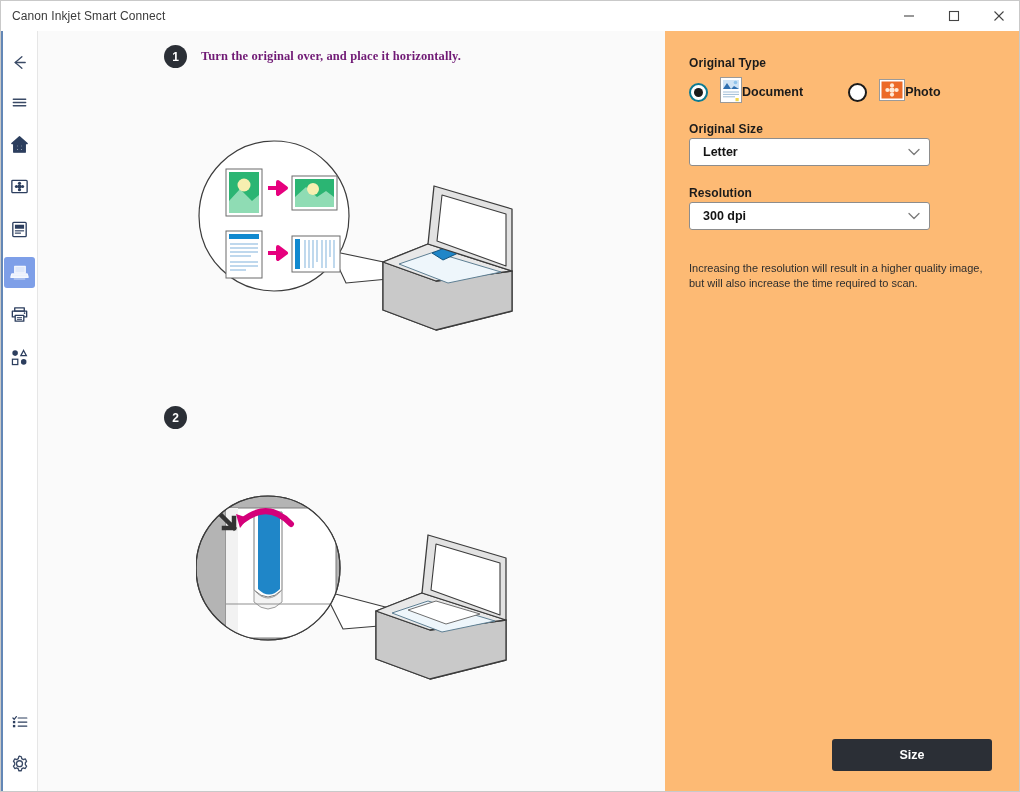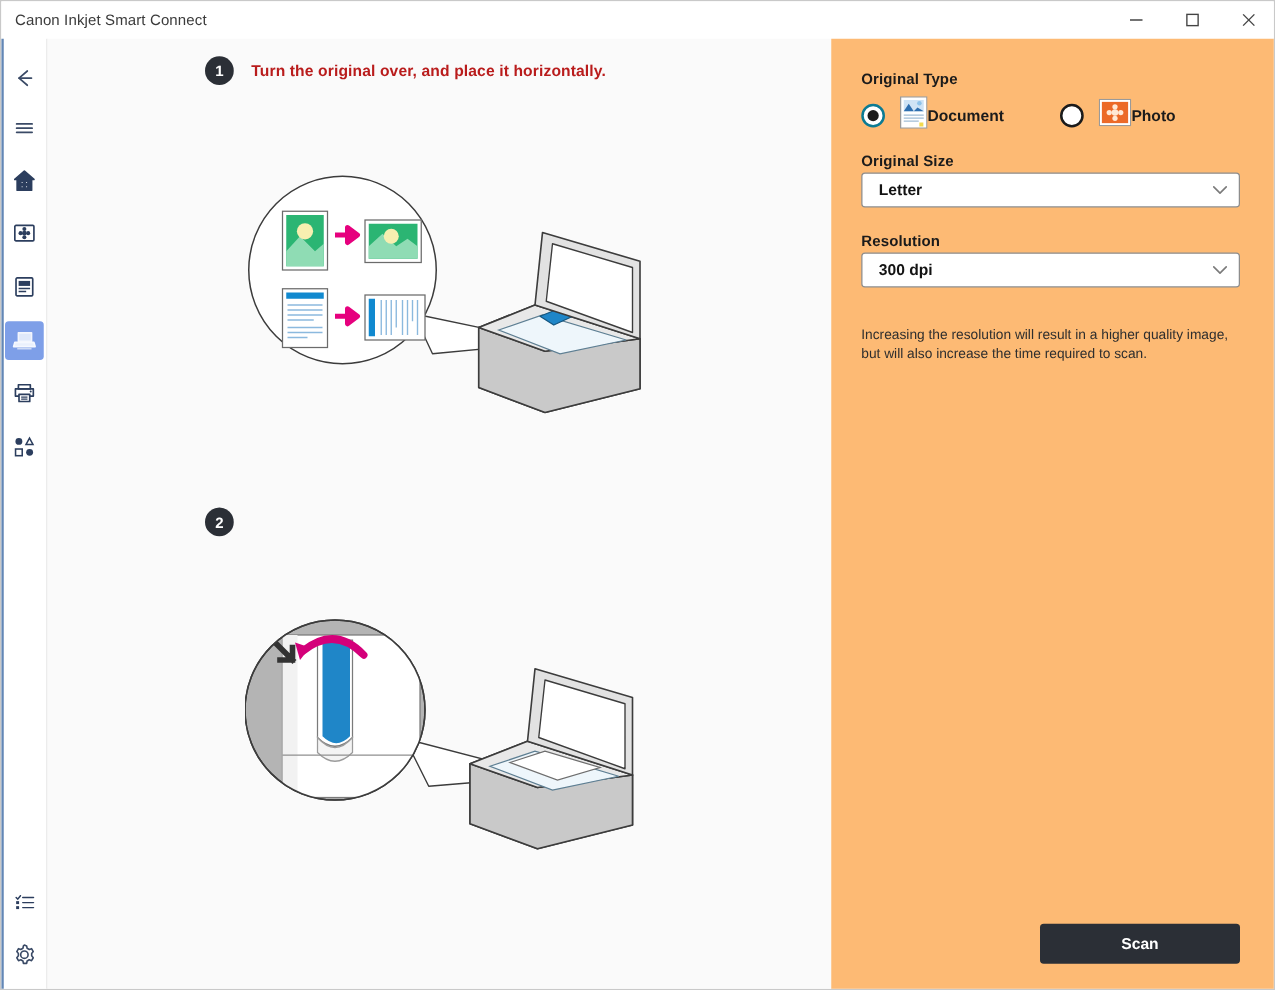--- a/index.html
+++ b/index.html
@@ -71,22 +71,22 @@
     display: flex; align-items: center; gap: 14px;
   }
   .step-num {
     width: 23px; height: 23px; border-radius: 50%;
     background: #2b2f36; color: #ffffff;
     font-size: 12px; font-weight: bold;
     display: flex; align-items: center; justify-content: center;
     flex: 0 0 auto;
   }
   .step-text {
-    font-size: 12.5px; font-weight: bold; color: #b91c1c;
-    white-space: nowrap; letter-spacing: .1px;
+    font-size: 12.5px; font-weight: bold; color: #701a75;
+    white-space: nowrap; letter-spacing: .1px; font-family: Liberation Serif, serif;
   }
   .illus { position: absolute; }
 
   
   .rightpanel {
     position: absolute; top: 30px; left: 664px;
     width: 355px; height: 762px;
     background: #fdba74;
   }
   .field-label {
@@ -112,21 +112,21 @@
   }
   .opt-icon { margin-left: 12px; flex: 0 0 auto; }
   .opt-label {
     font-size: 12.5px;
     font-weight: bold; color: #1b1b1b; white-space: nowrap;
   }
   .gap-photo { margin-left: 45px; }
 
   .combo {
     position: absolute; left: 24px;
-    width: 303px; height: 28px;
+    width: 241px; height: 28px;
     border: 1px solid #8d8d8d; border-radius: 3px;
     background: #ffffff;
     display: flex; align-items: center;
   }
   .combo-value {
     font-size: 12.5px; font-weight: bold; color: #131313;
     padding-left: 13px; flex: 1 1 auto;
   }
   .combo-chev {
     width: 30px; display: flex; align-items: center; justify-content: center;
@@ -457,16 +457,16 @@
       <span class="combo-value">300 dpi</span>
       <span class="combo-chev">
         <svg width="12" height="8" viewBox="0 0 12 8" fill="none" stroke="#7b7b7b" stroke-width="1.3" stroke-linecap="round" stroke-linejoin="round">
             <path d="M1 1.5 L6 6.5 L11 1.5"></path>
           </svg>
       </span>
     </div>
 
     <div class="helper">Increasing the resolution will result in a higher quality image, but will also increase the time required to scan.</div>
 
-    <button class="scan-btn">Scan</button>
+    <button class="scan-btn">Size</button>
   </div>
 
 </div>
 
 </body></html>

